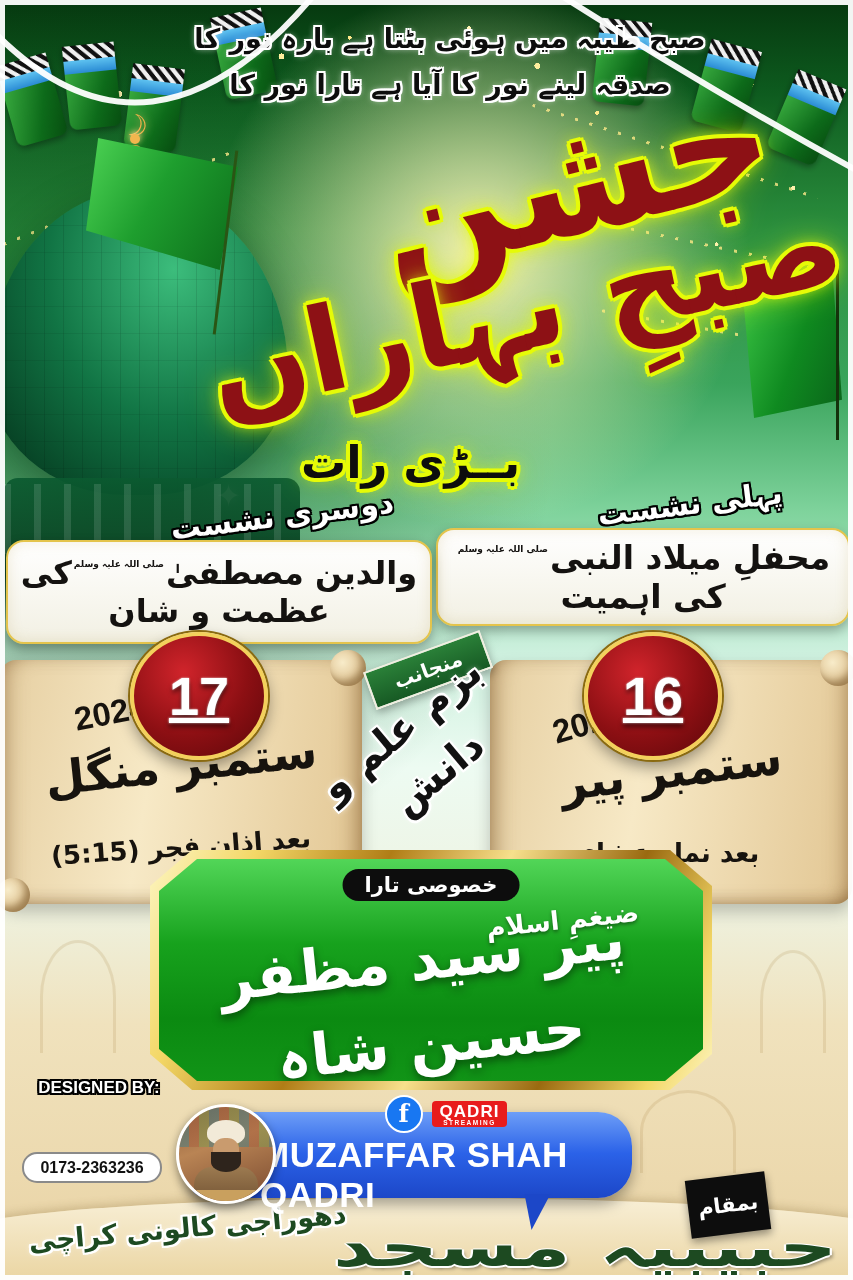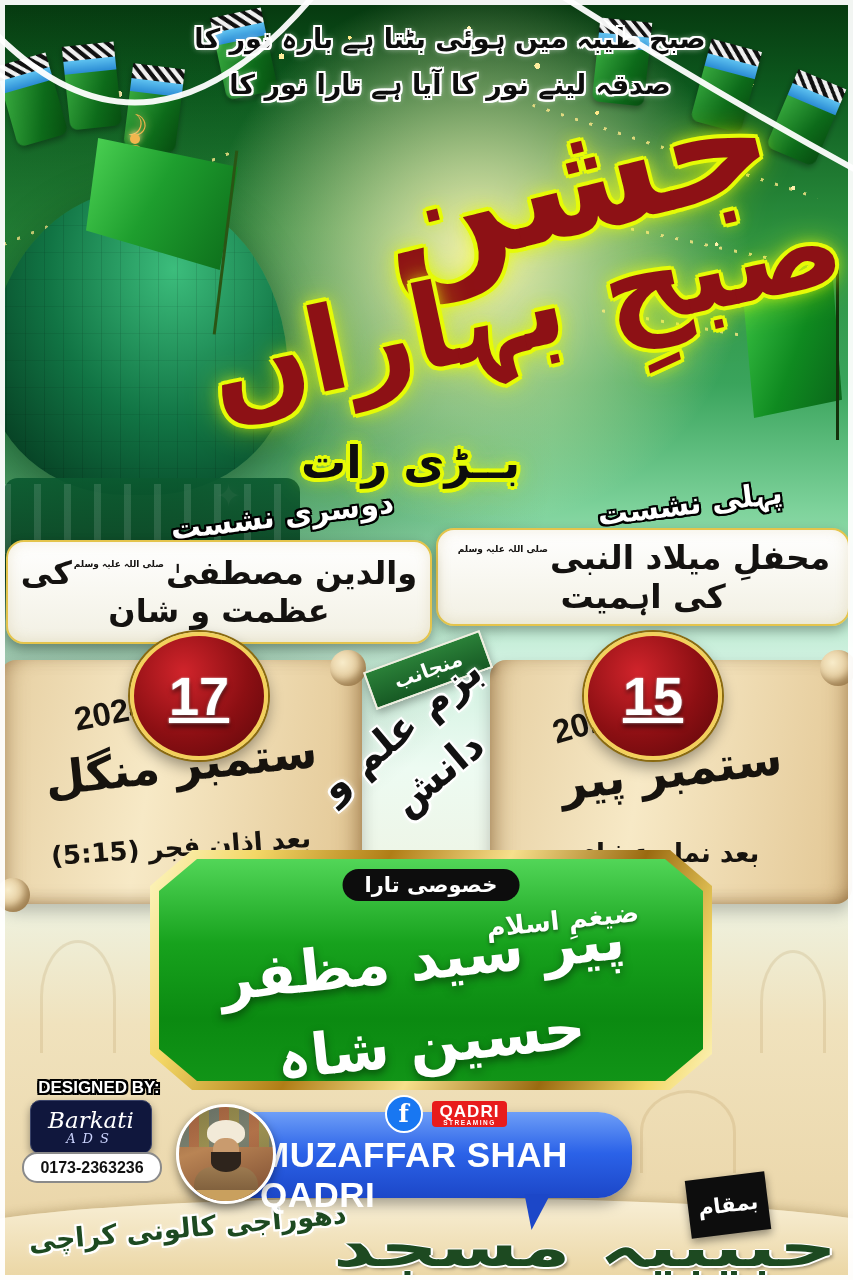--- a/index.html
+++ b/index.html
@@ -281,21 +281,21 @@
     </span>
   </div>
 
   <div class="abs scroll scroll-r rtl urdu">
     <span class="yr">2024</span>
     <span class="broz">بروز</span>
     <div class="mline">ستمبر پیر</div>
     <div class="tline">بعد نماز عشاء</div>
   </div>
   <div class="abs day-badge badge-r">
-    <span class="day-num">15</span>
+    <span class="day-num">16</span>
   </div>
 
   <div class="abs scroll scroll-l rtl urdu">
     <span class="yr">2024</span>
     <span class="broz">بروز</span>
     <div class="mline">ستمبر منگل</div>
     <div class="tline">بعد اذانِ فجر (5:15)</div>
   </div>
   <div class="abs day-badge badge-l">
     <span class="day-num">17</span>
@@ -315,24 +315,20 @@
       <div class="speaker-name rtl urdu">پیر سید مظفر حسین شاہ قادری</div>
     </div>
   </div>
 
   <div class="abs venue-bar"></div>
   <div class="abs venue-badge rtl urdu">بمقام</div>
   <div class="abs masjid-big rtl urdu">حبیبیہ مسجد</div>
   <div class="abs masjid-addr rtl urdu w-outline">دھوراجی کالونی کراچی</div>
 
   <div class="abs designed-label b-outline">DESIGNED BY:</div>
-  <div class="abs designer-box">
-    <div class="designer-brand">Barkati</div>
-    <div class="designer-sub">ADS</div>
-  </div>
   <div class="abs designer-phone">0173-2363236</div>
 
   <div class="abs live-bar">
     <div class="live-row">
       <span class="fb-circle">f</span>
       <span class="live-badge">
         <span class="live-word">QADRI</span>
         <span class="streaming-word">STREAMING</span>
       </span>
     </div>

